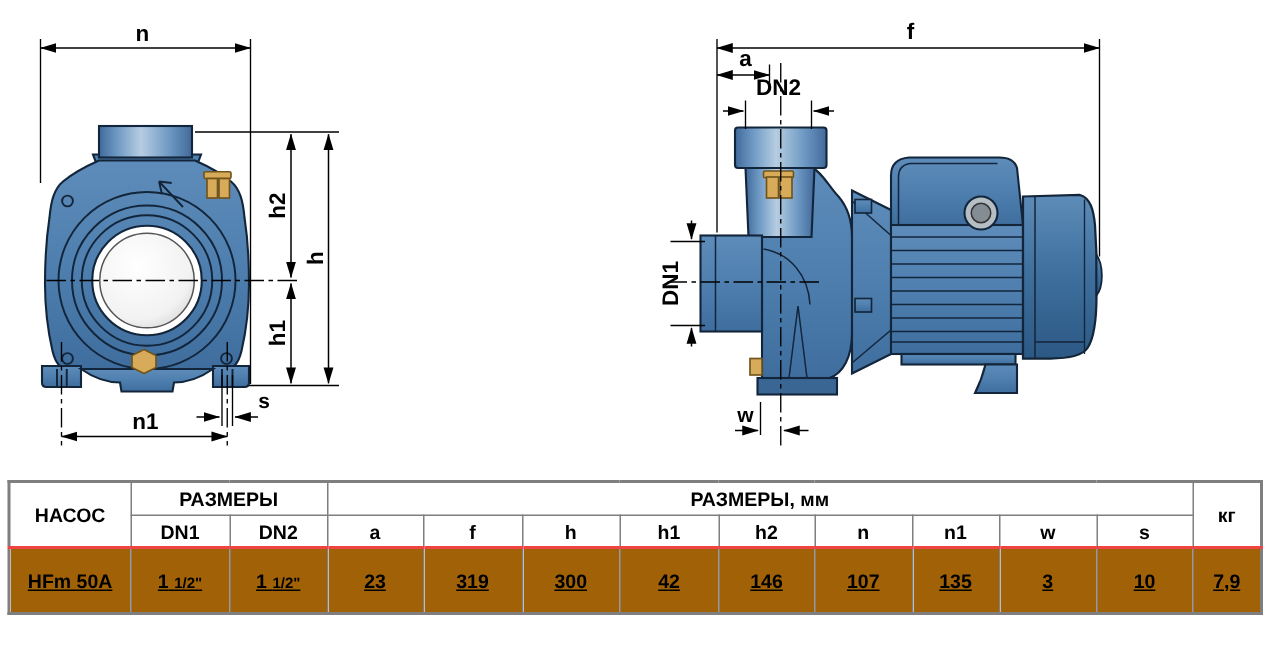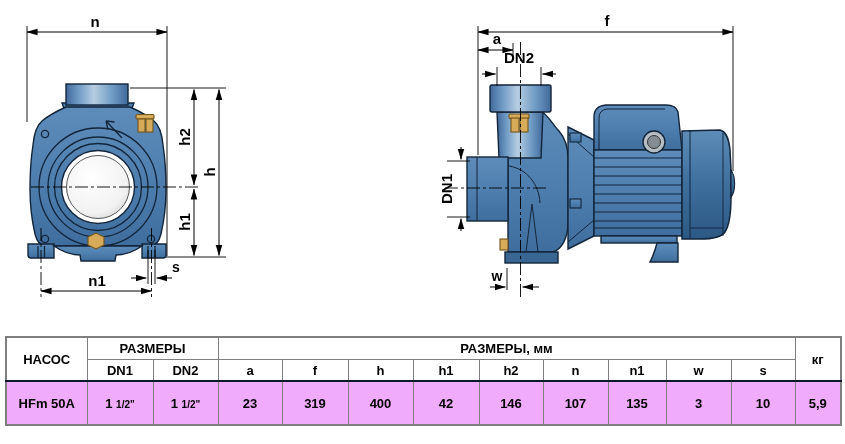--- a/index.html
+++ b/index.html
@@ -4,27 +4,27 @@
 <style>
   html,body{margin:0;padding:0;background:#fff;}
   .page{position:relative;width:845px;height:444px;background:#ffffff;overflow:hidden;
         font-family:"Liberation Sans",sans-serif;}
   svg{position:absolute;top:0;display:block;}
   #front-svg{left:0;}
   #side-svg{left:420px;}
   .dim-label{font-family:"Liberation Sans","DejaVu Sans",sans-serif;font-size:15px;font-weight:bold;fill:#000;}
   .dim-label-sm{font-family:"Liberation Sans","DejaVu Sans",sans-serif;font-size:14px;font-weight:bold;fill:#000;}
 
-  table.spec{position:absolute;left:5px;top:336px;width:835px;border-collapse:collapse;
+  table.spec{position:absolute;left:5px;top:320px;width:835px;border-collapse:collapse;
              table-layout:fixed;border:2px solid #7f7f7f;color:#000;}
   table.spec td{border:1px solid #7f7f7f;text-align:center;vertical-align:middle;
                 font-size:13px;font-weight:bold;padding:0;overflow:hidden;white-space:nowrap;}
   tr.hrow1 td{height:21px;background:#ffffff;}
   tr.hrow2 td{height:20px;background:#ffffff;}
-  tr.drow td{height:42px;background:#f0abfc;border-top:2px solid #0f172a;}
+  tr.drow td{height:42px;background:#a16207;border-top:2px solid #ef4444;text-decoration:underline;}
   .frac{font-size:10px;}
 </style>
 </head>
 <body>
 
 <div class="page">
 
   <svg id="front-svg" width="420" height="330" viewBox="0 0 420 330">
     <defs>
       <marker id="af" viewBox="0 0 10 7" markerWidth="11" markerHeight="8" refX="9.6" refY="3.5" orient="auto-start-reverse" markerUnits="userSpaceOnUse">
@@ -276,24 +276,24 @@
       <tr class="drow">
         <td>HFm 50A</td>
         <td>
           <span>1</span> <span class="frac">1/2"</span>
         </td>
         <td>
           <span>1</span> <span class="frac">1/2"</span>
         </td>
         <td>23</td>
         <td>319</td>
-        <td>400</td>
+        <td>300</td>
         <td>42</td>
         <td>146</td>
         <td>107</td>
         <td>135</td>
         <td>3</td>
         <td>10</td>
-        <td>5,9</td>
+        <td>7,9</td>
       </tr>
     </tbody>
   </table>
 </div>
 
 </body></html>

